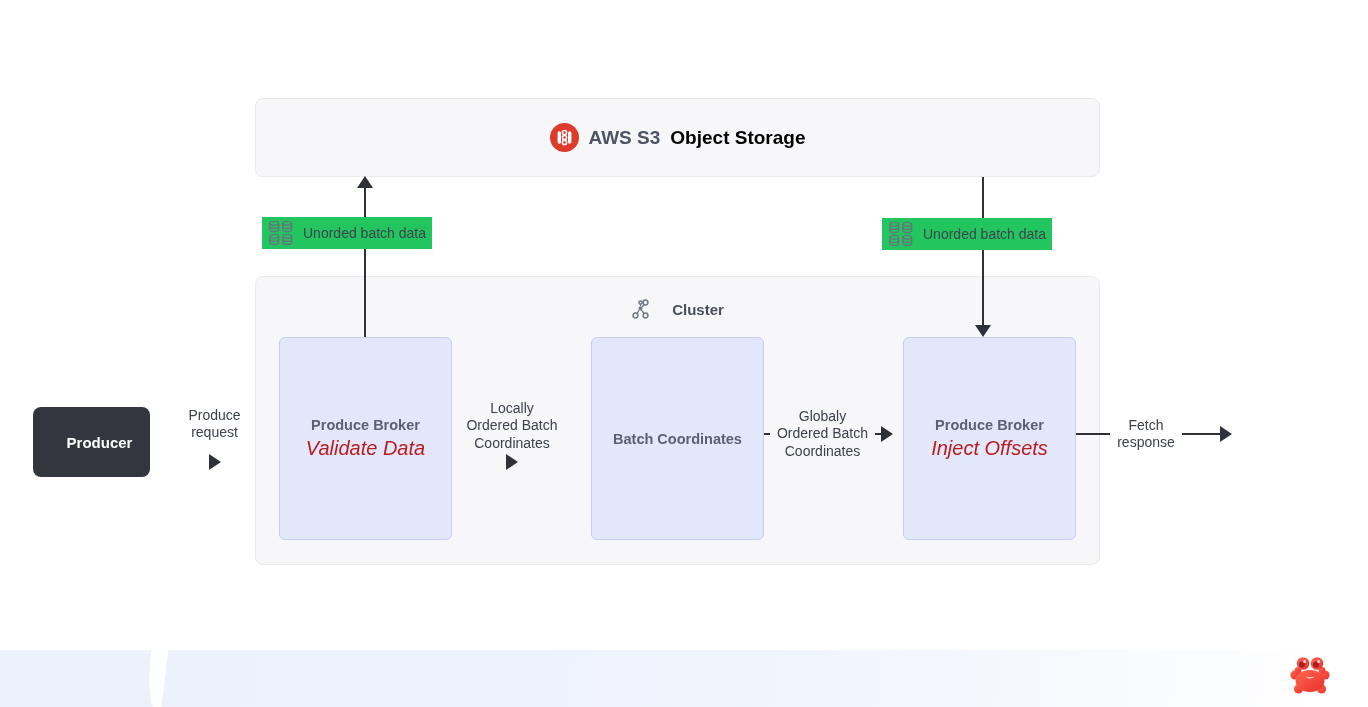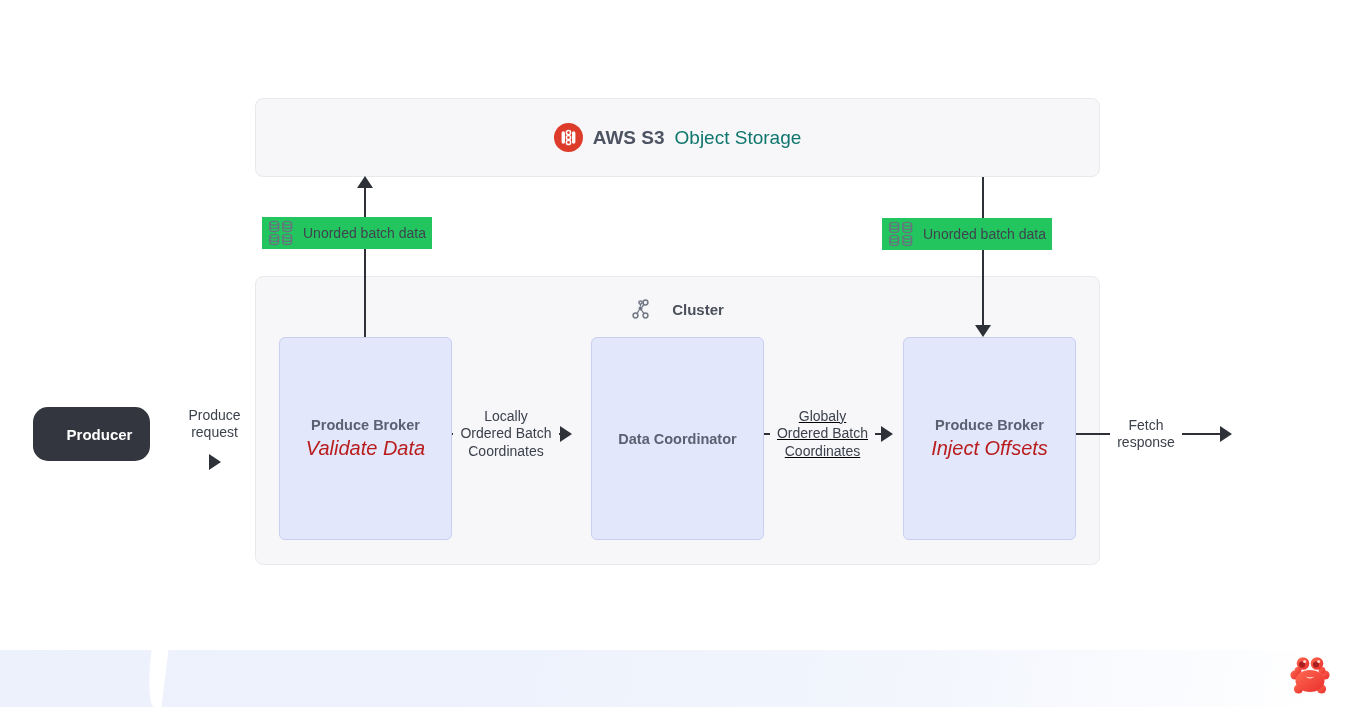--- a/index.html
+++ b/index.html
@@ -5,34 +5,34 @@
   * { margin:0; padding:0; box-sizing:border-box; }
   html,body { background:#ffffff; }
   body { font-family:"Liberation Sans", sans-serif; }
   .stage { position:relative; width:1368px; height:707px; background:#ffffff; overflow:hidden; }
 
   
   .panel { position:absolute; background:#f7f7f9; border:1px solid #e9eaec; border-radius:8px; }
   .s3-panel { left:255px; top:98px; width:845px; height:79px; display:flex; align-items:center; justify-content:center; }
   .s3-title { display:flex; align-items:center; gap:10px; font-size:19px; }
   .s3-strong { font-weight:700; color:#4d5362; }
-  .s3-light  { font-weight:400; color:#0f766e; }
+  .s3-light  { font-weight:700; color:#000000; }
 
   .cluster-panel { left:255px; top:276px; width:845px; height:289px; }
   .cluster-head { position:absolute; top:22px; left:0; right:0; display:flex; align-items:center; justify-content:center; gap:21px; }
   .cluster-title { font-size:15px; font-weight:700; color:#4a4f5b; }
 
   
   .broker { position:absolute; top:337px; width:173px; height:203px; background:#e2e7fb; border:1px solid #c8cff1; border-radius:6px;
             display:flex; flex-direction:column; align-items:center; justify-content:center; gap:4px; z-index:3; }
   .broker .t { font-size:14.5px; font-weight:700; color:#5b6171; }
   .broker .s { font-size:20px; font-style:italic; color:#b91c1c; }
   .broker1 { left:279px; } .broker2 { left:591px; } .broker3 { left:903px; }
 
-  .endpoint { position:absolute; top:407px; width:117px; height:54px; background:#33363f; border-radius:15px;
+  .endpoint { position:absolute; top:407px; width:117px; height:70px; background:#33363f; border-radius:8px;
               display:flex; align-items:center; justify-content:center; color:#ffffff; font-size:15px; font-weight:700; z-index:3;padding-left:16px; }
   .producer { left:33px; } .consumer { left:1208px; }
 
   
   .vline { position:absolute; width:2px; background:#2e3138; z-index:1; }
   .vline-left  { left:364px; top:186px; height:151px; }
   .vline-right { left:982px; top:177px; height:150px; }
   .head-up   { position:absolute; left:357px; top:176px; width:0; height:0;
                border-left:8px solid transparent; border-right:8px solid transparent; border-bottom:12px solid #2e3138; z-index:1; }
   .head-down { position:absolute; left:975px; top:325px; width:0; height:0;
@@ -43,22 +43,22 @@
   .float-left  { left:262px; top:217px; }
   .float-right { left:882px; top:218px; }
 
   
   .hconn { position:absolute; top:398px; height:72px; display:flex; align-items:center; z-index:2; }
   .hline { height:2px; background:#2e3138; flex:1; }
   .hline.short { flex:0.7; }
   .hhead { width:0; height:0; border-top:8px solid transparent; border-bottom:8px solid transparent; border-left:12px solid #2e3138; }
   .edge-label { white-space:pre-line; text-align:center; font-size:14px; line-height:1.25; color:#3c414c; margin:0 7px; }
   .conn1 { left:150px;  width:129px;flex-direction:column; }
-  .conn2 { left:452px;  width:120px; }
-  .conn3 { left:764px;  width:129px;text-decoration:underline; }
+  .conn2 { left:452px;  width:120px;flex-direction:column; }
+  .conn3 { left:764px;  width:129px; }
   .conn4 { left:1072px; width:160px; }
 
   
   .footer-band { position:absolute; left:0; top:650px; width:1368px; height:57px;
                  background:linear-gradient(97deg, #edf1fb 0%, #eef2fc 38%, #f3f6fd 68%, #ffffff 97%); }
   .footer-slash { position:absolute; left:148px; top:0; width:17px; height:57px; background:#ffffff;
                   transform:skewX(-7deg); border-bottom-left-radius:60% 100%; }
   .crab { position:absolute; left:1287px; top:654px; }
 
   .iconbox { display:inline-flex; align-items:center; justify-content:center; }
@@ -161,21 +161,21 @@
       </span>
       <span class="cluster-title">Cluster</span>
     </div>
   </div>
 
   <div class="broker broker1">
     <div class="t">Produce Broker</div>
     <div class="s">Validate Data</div>
   </div>
   <div class="broker broker2">
-    <div class="t">Data Coordinator</div>
+    <div class="t">Batch Coordinates</div>
   </div>
   <div class="broker broker3">
     <div class="t">Produce Broker</div>
     <div class="s">Inject Offsets</div>
   </div>
 
   <div class="endpoint producer">Producer</div>
 
   <div class="hconn conn1">
     <span class="hline short"></span>

